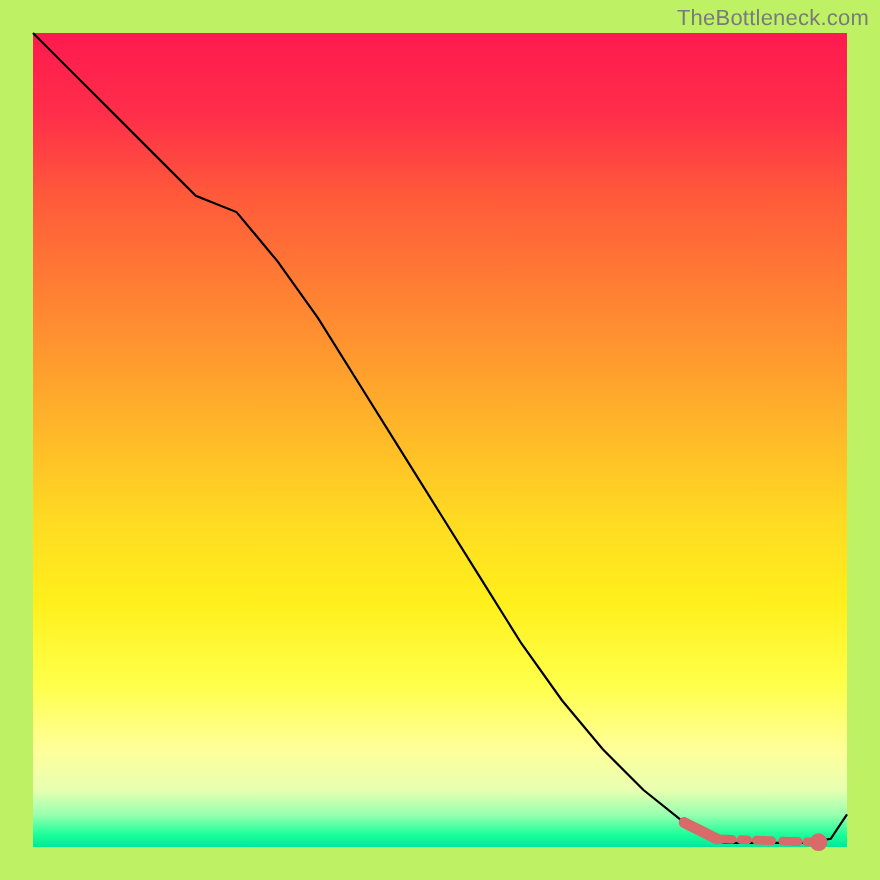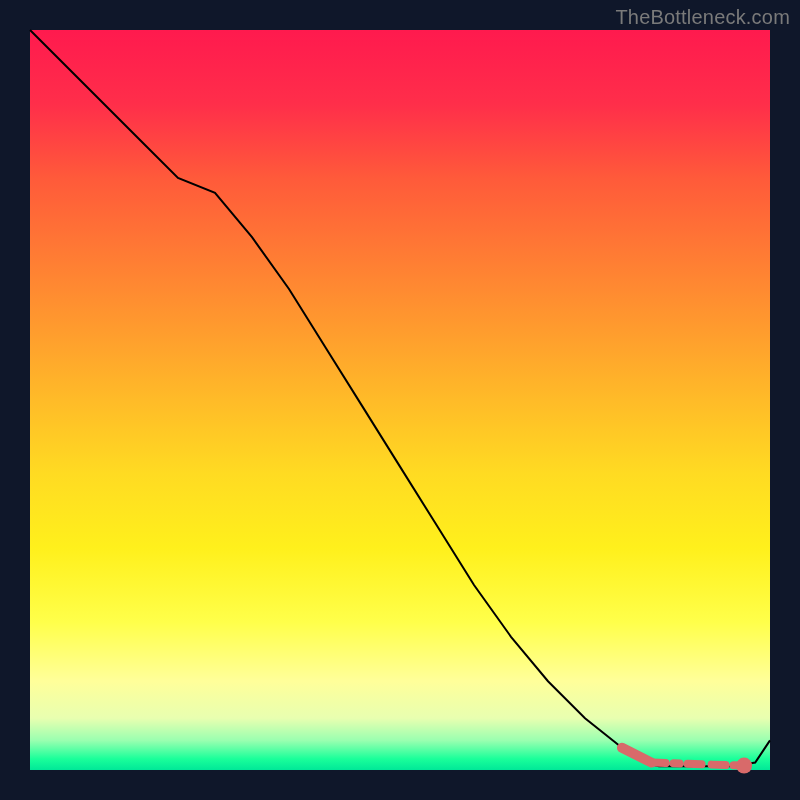--- a/index.html
+++ b/index.html
@@ -1,21 +1,21 @@
 <!DOCTYPE html>
 <html><head>
 <meta charset="utf-8">
 <style>
   * { margin: 0; padding: 0; box-sizing: border-box; }
   html, body { width: 800px; height: 800px; background: #000; overflow: hidden; }
   .container {
     position: relative;
     width: 800px;
     height: 800px;
-    background: #0f172a;
+    background: #bef264;
   }
   .plot-area {
     position: absolute;
     left: 30px;
     top: 30px;
     width: 740px;
     height: 740px;
     background: linear-gradient(to bottom,
       #ff1a4e 0%,
       #ff2e4a 10%,

